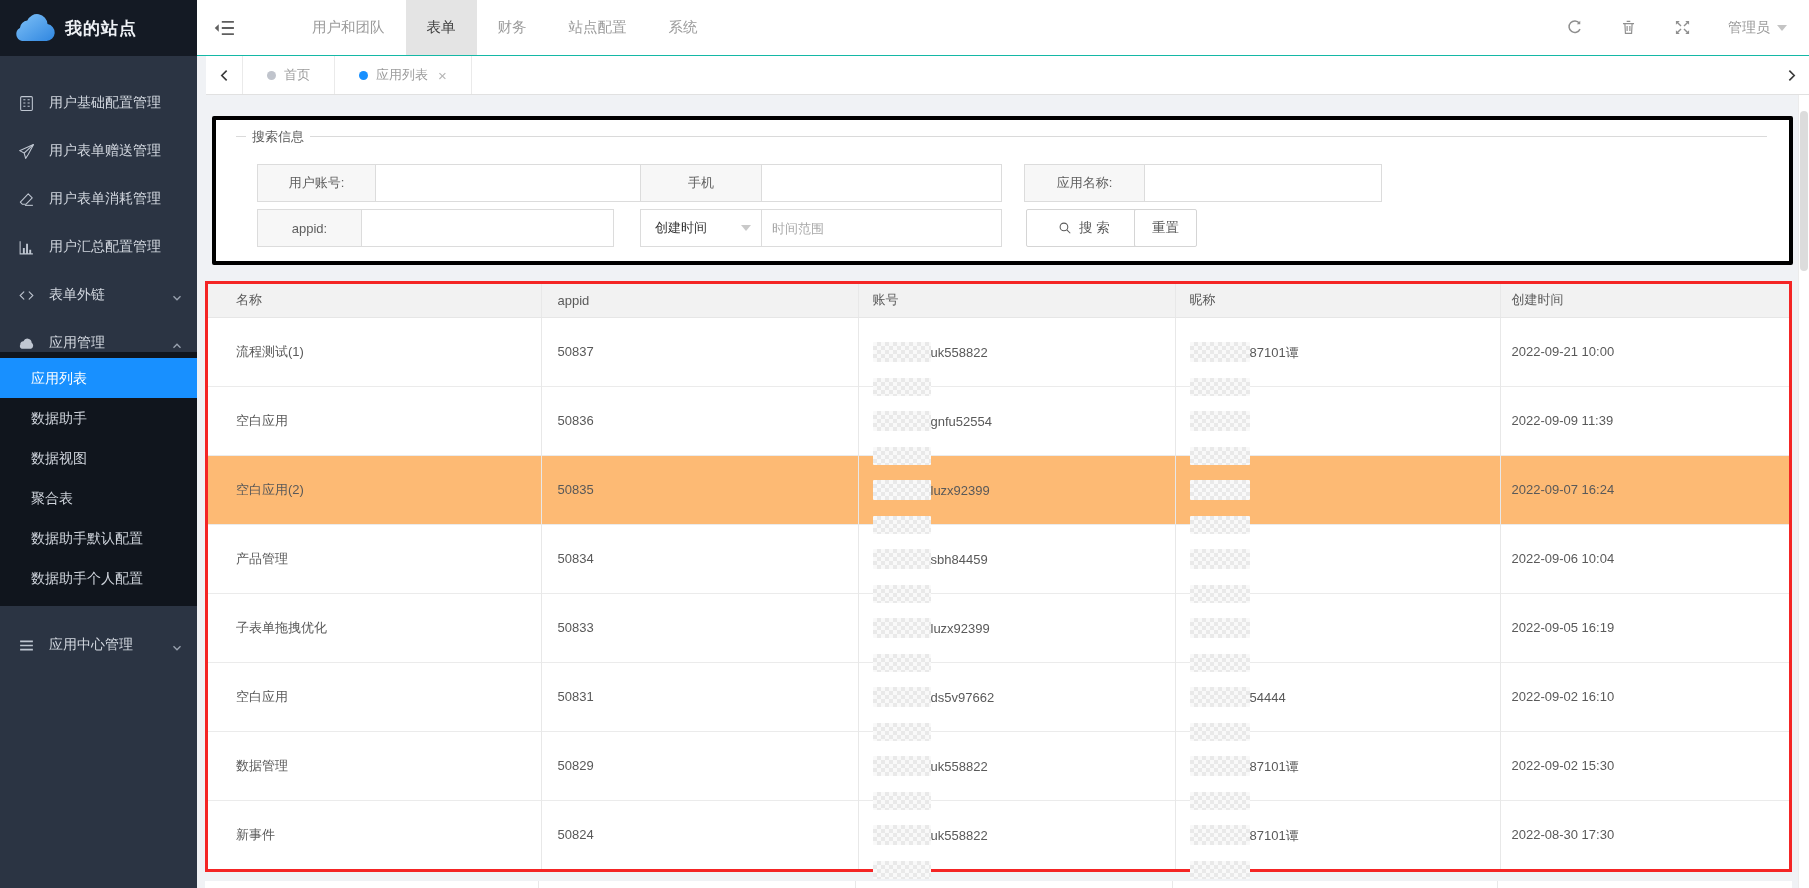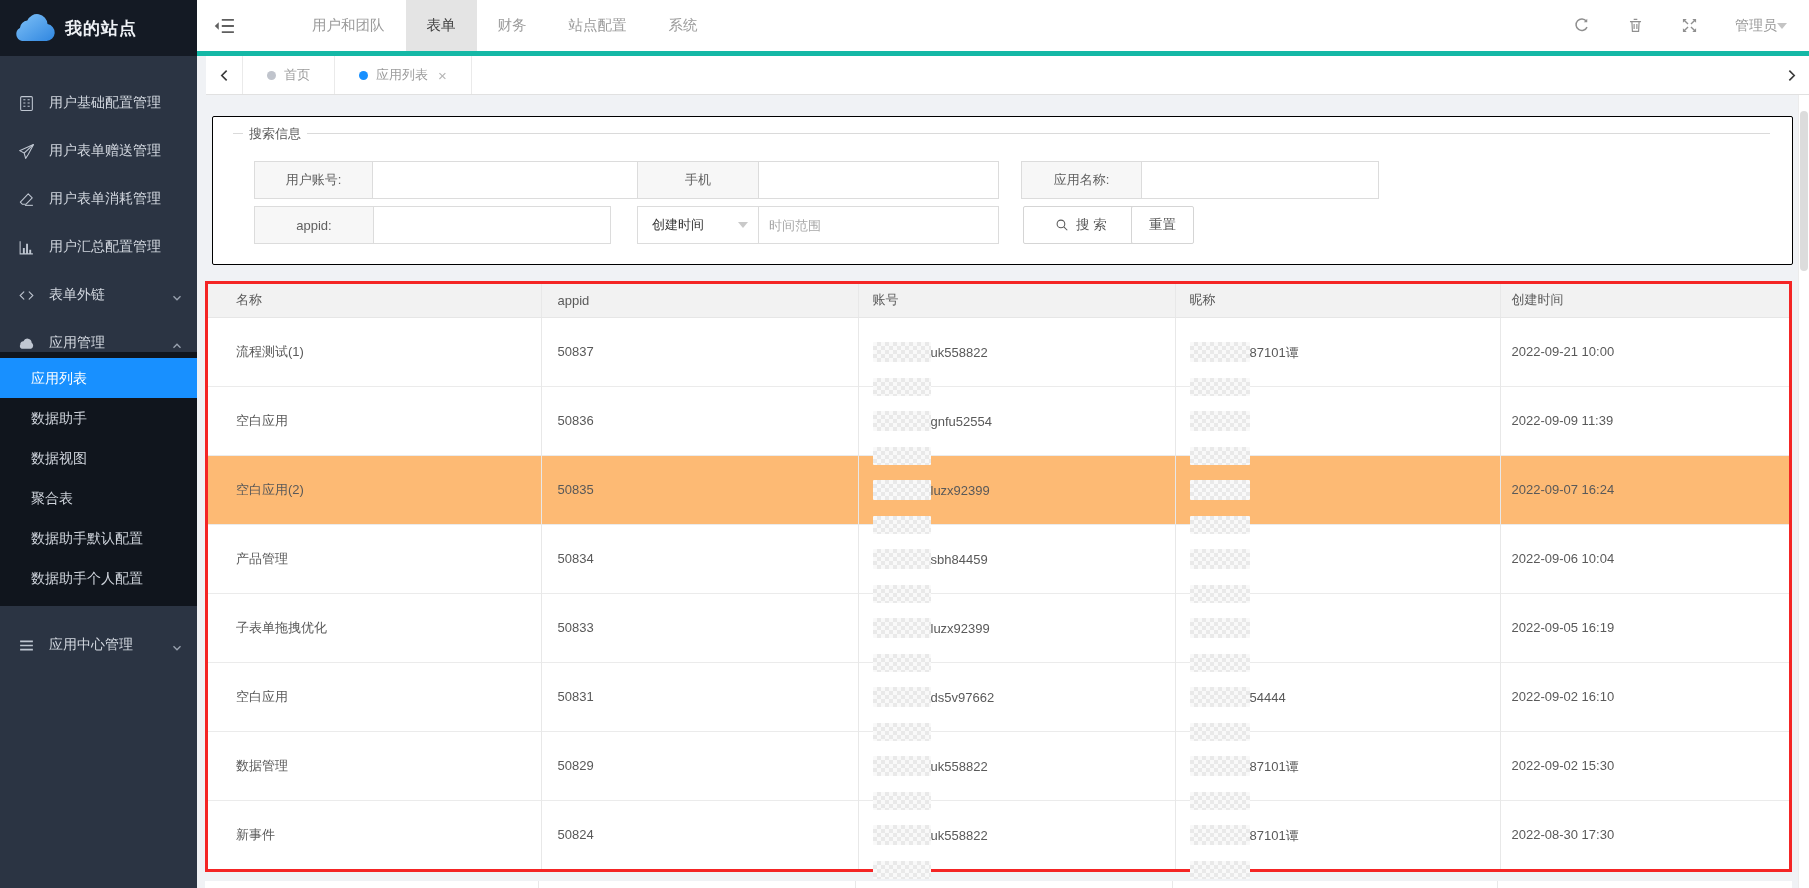--- a/index.html
+++ b/index.html
@@ -21,48 +21,48 @@
 .mi-icon svg{width:100%;height:100%;}
 .mi-label{flex:1;white-space:nowrap;}
 .mi-chev{width:12px;height:12px;color:#9aa3b0;display:inline-flex;}
 .mi-chev svg{width:12px;height:12px;}
 .mi-chev.up svg{transform:rotate(180deg);}
 .submenu{background:var(--submenu-bg);padding:6px 0 8px 0;}
 .submenu-item{height:40px;line-height:40px;padding-left:31px;color:#cfd4dc;font-size:14px;cursor:pointer;white-space:nowrap;}
 .submenu-item.active{background:var(--accent);color:#fff;}
 
 
-.topbar{position:absolute;left:197px;top:0;right:0;height:56px;background:#fff;display:flex;align-items:stretch;border-bottom:5px solid #14b8a6;}
+.topbar{position:absolute;left:197px;top:0;right:0;height:56px;background:#fff;display:flex;align-items:stretch;border-bottom:1px solid #14b8a6;}
 .collapse-btn{align-self:center;margin-left:16px;width:22px;height:18px;color:#5f5f5f;cursor:pointer;}
 .collapse-btn svg{width:22px;height:18px;}
 .nav-tabs{display:flex;margin-left:56px;height:100%;}
 .nav-tab{padding:0 21px;display:flex;align-items:center;font-size:14.5px;color:#9b9b9b;cursor:pointer;white-space:nowrap;}
 .nav-tab.active{background:var(--active-tab-bg);color:#3f3f3f;font-weight:500;}
 .nav-right{margin-left:auto;display:flex;align-items:center;gap:37px;margin-right:22px;}
 .nav-action{width:17px;height:17px;color:#8f8f8f;cursor:pointer;display:inline-flex;}
 .nav-action svg{width:17px;height:17px;}
-.user-menu{display:flex;align-items:center;cursor:pointer;}
+.user-menu{display:flex;align-items:center;gap:7px;cursor:pointer;}
 .user-name{color:#999;font-size:14px;}
 .user-caret{width:0;height:0;border-left:5px solid transparent;border-right:5px solid transparent;border-top:6px solid #c4c4c4;}
 
 
 .tabbar{position:absolute;left:206px;top:56px;right:0;height:39px;background:#fff;border-bottom:1px solid #e1e1e1;display:flex;align-items:stretch;}
 .tab-nav-btn{width:36px;display:flex;align-items:center;justify-content:center;color:#3a3a3a;cursor:pointer;}
 .tab-nav-btn svg{width:13px;height:13px;}
 .tab-nav-btn.next{margin-left:auto;}
 .tb-tab{display:flex;align-items:center;padding:0 24px;border-left:1px solid #eaeaea;font-size:13px;color:#9c9c9c;cursor:pointer;gap:8px;white-space:nowrap;}
 .tb-tab:last-of-type{border-right:1px solid #eaeaea;}
 .tb-dot{width:9px;height:9px;border-radius:50%;display:inline-block;}
 .tb-close{font-size:15px;color:#b5b5b5;margin-left:2px;cursor:pointer;line-height:1;}
 
 
 .content{position:absolute;left:197px;top:95px;right:0;bottom:0;background:var(--content-bg);}
 
 
-.search-card{position:absolute;left:15px;top:21px;width:1581px;height:149px;background:#fff;border:1px solid #000000;border-radius:2px;}
+.search-card{position:absolute;left:15px;top:21px;width:1581px;height:149px;background:#fff;border:4px solid #000000;border-radius:2px;}
 .fs-line{position:absolute;left:20px;right:22px;top:16px;border-top:1px solid #dadada;}
 .fs-legend{position:absolute;left:30px;top:8px;background:#fff;padding:0 6px;font-size:13px;color:#595959;}
 .fg{position:absolute;height:38px;display:flex;}
 .fg-label{background:#f7f7f7;border:1px solid #dcdcdc;display:flex;align-items:center;justify-content:center;font-size:13px;color:#606060;}
 .fg-input{flex:1;border:1px solid #dcdcdc;border-left:none;background:#fff;padding:0 10px;font-size:13px;color:#444;outline:none;min-width:0;}
 .fg-input::placeholder{color:#a8a8a8;}
 .fg-select{background:#fff;border:1px solid #dcdcdc;display:flex;align-items:center;font-size:13px;color:#333;padding:0 10px 0 14px;cursor:pointer;justify-content:space-between;}
 .sel-caret{width:0;height:0;border-left:5px solid transparent;border-right:5px solid transparent;border-top:6px solid #c9c9c9;margin-left:8px;}
 .btn{position:absolute;height:38px;background:#fff;border:1px solid #d5d5d5;border-radius:2px;display:flex;align-items:center;justify-content:center;font-size:13.5px;color:#595959;cursor:pointer;gap:7px;}
 .btn svg{width:14px;height:14px;}
@@ -268,21 +268,21 @@
     </div>
     <div class="fg" style="left:424px;top:44px;width:362px;">
       <span class="fg-label" style="width:122px;">手机</span>
       <input class="fg-input" value="" style="">
     </div>
     <div class="fg" style="left:808px;top:44px;width:358px;">
       <span class="fg-label" style="width:121px;">应用名称:</span>
       <input class="fg-input" value="" style="">
     </div>
     <div class="fg" style="left:41px;top:89px;width:357px;">
-      <span class="fg-label" style="width:120px;">appid:</span>
+      <span class="fg-label" style="width:105px;">appid:</span>
       <input class="fg-input" value="" style="">
     </div>
     <div class="fg" style="left:424px;top:89px;width:362px;">
       <span class="fg-select" style="width:122px;">
         <span>创建时间</span>
         <span class="sel-caret"></span>
       </span>
       <input class="fg-input" placeholder="时间范围" style="">
     </div>
     <button class="btn" style="left:810px;top:89px;width:116px;">

